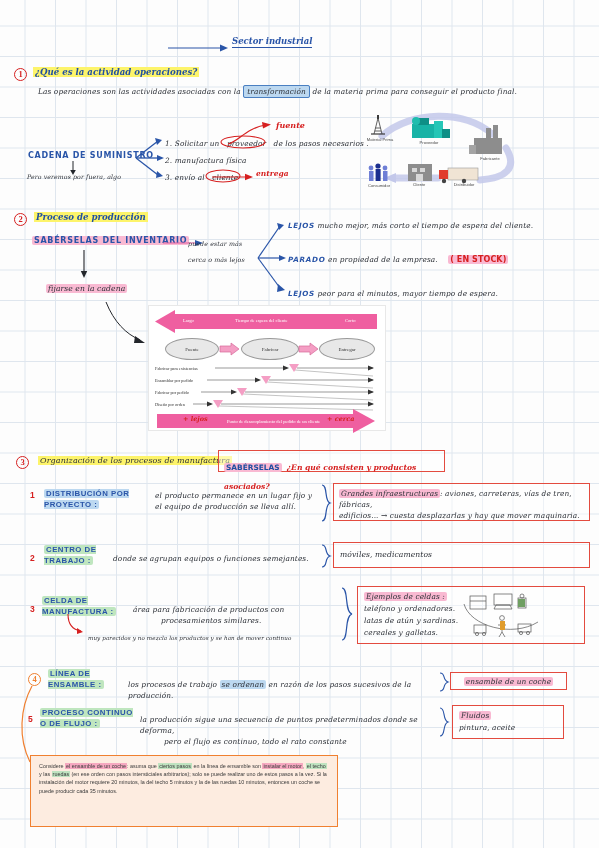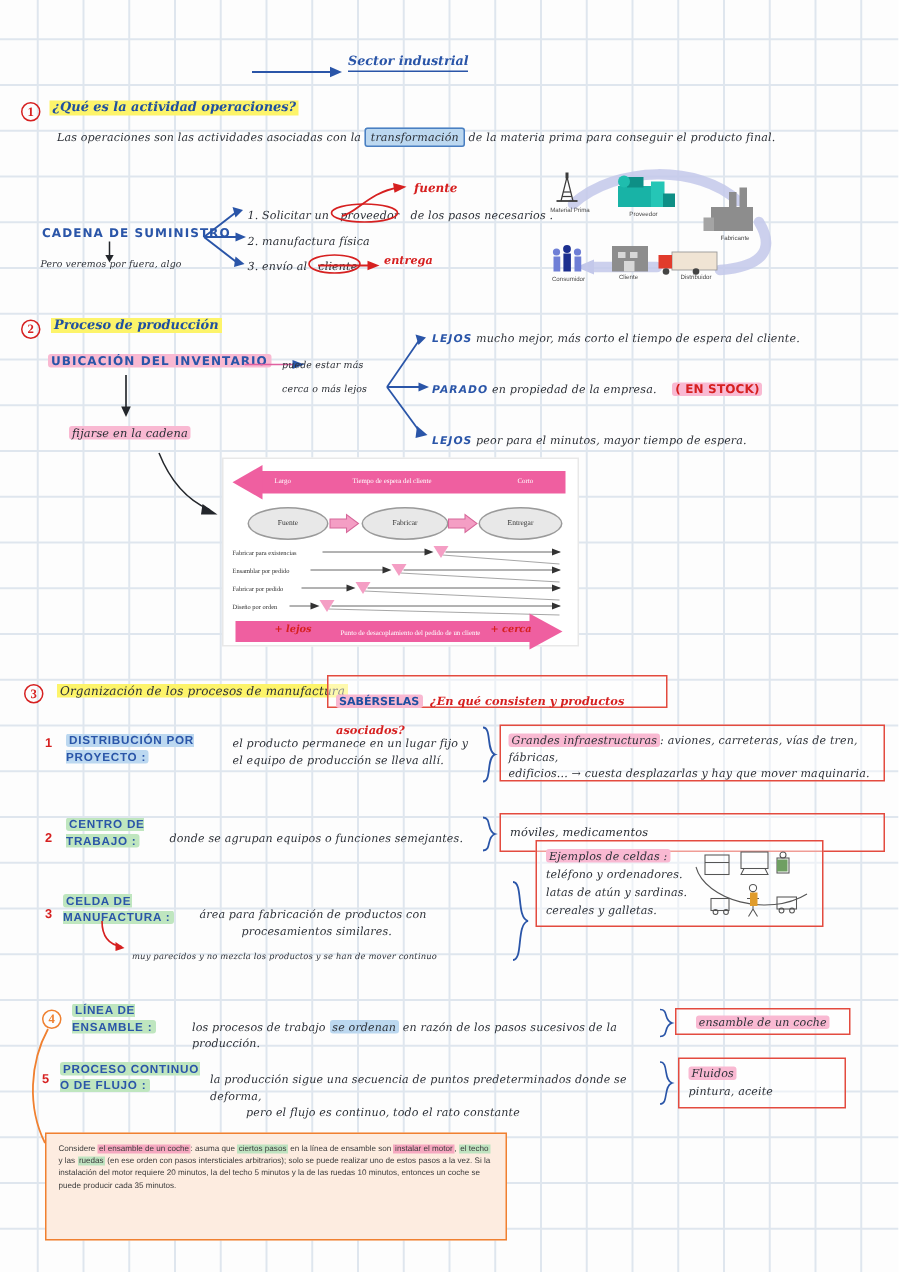--- a/index.html
+++ b/index.html
@@ -268,21 +268,21 @@
     <div class="sc-node" style="left:0px; top:70px; width:46px;">
       <div class="sc-cap">Consumidor</div>
     </div>
   </div>
 
   <div class="abs num-circle" style="left:14px; top:213px;">2</div>
   <div class="abs q-head" style="left:34px; top:212px;">
     <span class="hl-y">Proceso de producción</span>
   </div>
   <div class="abs lbl-blue" style="left:32px; top:236px;">
-    <span class="hl-p">UBICACIÓN  DEL  INVENTARIO</span>
+    <span class="hl-p">SABÉRSELAS  DEL  INVENTARIO</span>
   </div>
   <svg class="abs" style="left:163px; top:238px; width:42px; height:10px;">
     <line x1="0" y1="5" x2="33" y2="5" stroke="#e060a0" stroke-width="1.1"></line>
     <path d="M32 2 L40 5 L32 8 Z" fill="#2a55a8"></path>
   </svg>
   <div class="abs body-txt" style="left:188px; top:239px; font-size:6.3px;">puede estar más</div>
   <div class="abs body-txt" style="left:188px; top:255px; font-size:6.3px;">cerca o más lejos</div>
 
   <svg class="abs" style="left:78px; top:250px; width:12px; height:28px;">
     <line x1="6" y1="0" x2="6" y2="22" stroke="#23262b" stroke-width="1.1"></line>
@@ -444,21 +444,21 @@
     <div style="margin-left:28px;">procesamientos similares.</div>
   </div>
   <svg class="abs" style="left:66px; top:614px; width:18px; height:20px;">
     <path d="M2 0 C 2 12, 8 16, 15 17" fill="none" stroke="#d62020" stroke-width="1.1"></path>
     <path d="M11 14 L17 18 L11 20 Z" fill="#d62020"></path>
   </svg>
   <div class="abs body-txt" style="left:88px; top:634px; font-size:5.6px;">muy parecidos y no mezcla los productos y se han de mover continuo</div>
   <svg class="abs" style="left:340px; top:588px; width:14px; height:52px;">
     <path d="M2 0 C 9 0, 4 24, 12 26 C 4 28, 9 52, 2 52" fill="none" stroke="#2a55a8" stroke-width="1.2"></path>
   </svg>
-  <div class="abs box-red" style="left:357px; top:560px; width:192px; height:58px;">
+  <div class="abs box-red" style="left:357px; top:586px; width:228px; height:58px;">
     <div class="body-txt" style="padding:4px 6px; font-size:7.4px; line-height:1.62;">
       <div><span class="hl-p">Ejemplos de celdas :</span></div>
       <div>teléfono y ordenadores.</div>
       <div>latas de atún y sardinas.</div>
       <div>cereales y galletas.</div>
     </div>
     <svg style="position:absolute; left:98px; top:5px; width:90px; height:50px;">
       <g stroke="#555" stroke-width="0.7" fill="none">
         <path d="M8 12 C 14 34, 56 46, 82 30"></path>
         <rect x="14" y="4" width="16" height="13"></rect>

